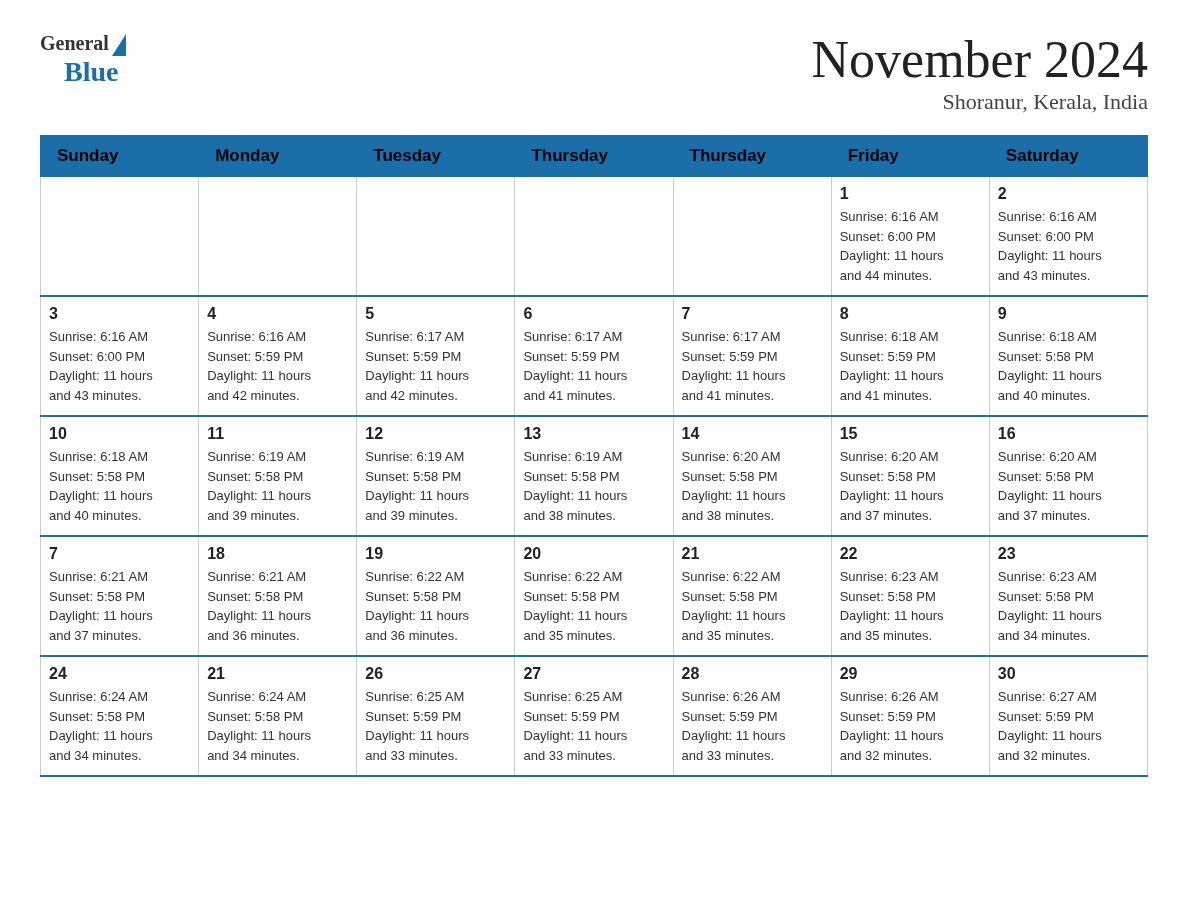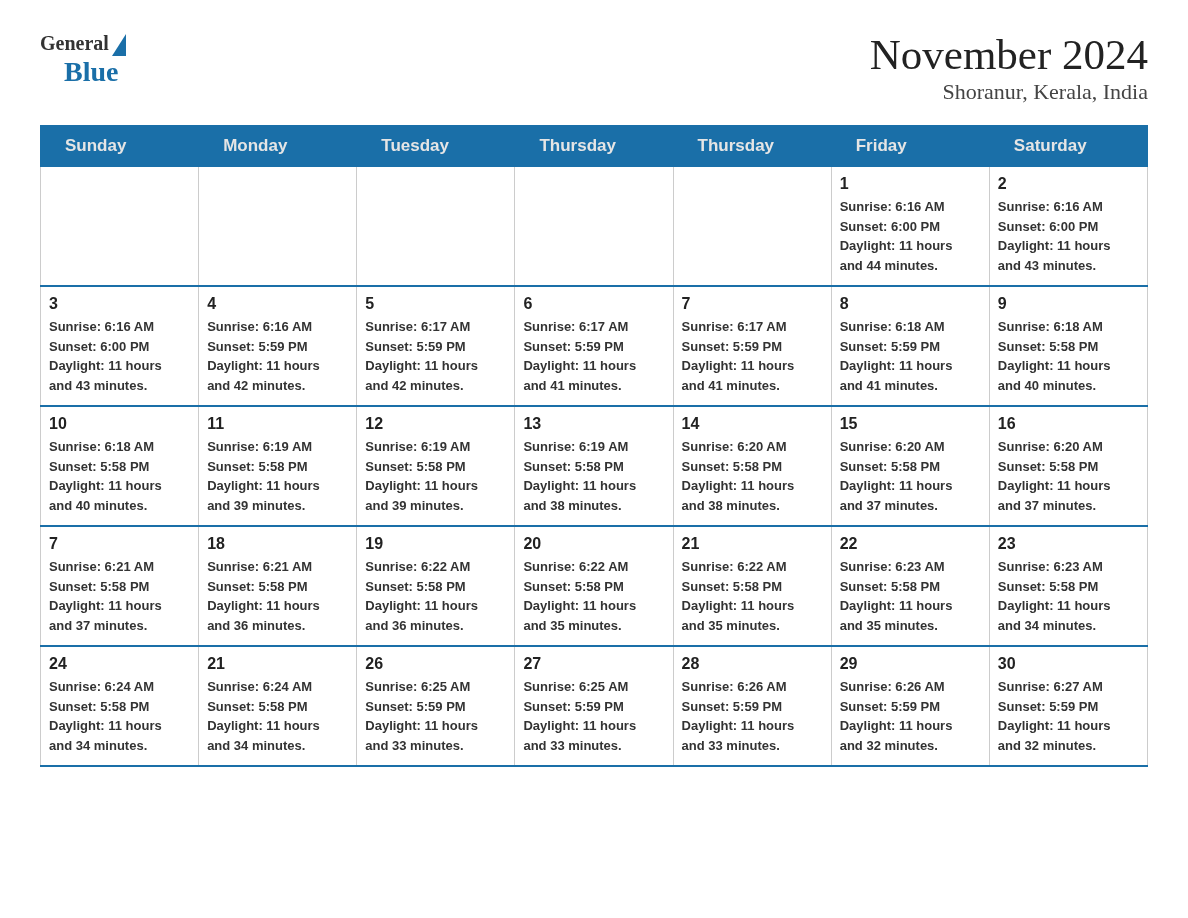--- a/index.html
+++ b/index.html
@@ -42,39 +42,39 @@
       font-size: 28px;
       font-weight: bold;
       color: #1a6fa8;
       font-family: Georgia, serif;
       margin-left: 4px;
     }
     .title-block {
       text-align: right;
     }
     .month-title {
-      font-size: 43px;
+      font-size: 52px;
       font-weight: normal;
       color: #222;
       font-family: Georgia, serif;
     }
     .location-title {
       font-size: 22px;
       color: #444;
       font-family: Georgia, serif;
     }
     .calendar-table {
       width: 100%;
       border-collapse: collapse;
       table-layout: fixed;
     }
     .calendar-table thead tr th {
       background-color: #1a6fa8;
-      color: #e5e5e5;
-      padding: 10px 24px;
+      color: #000000;
+      padding: 10px 16px;
       text-align: left;
       font-size: 17px;
       font-weight: bold;
       border: 1px solid #1a6fa8;
     }
     .calendar-table tbody tr {
       border-bottom: 2px solid #1a6fa8;
     }
     .calendar-table tbody tr td {
       vertical-align: top;
@@ -93,21 +93,20 @@
       font-size: 16px;
       font-weight: bold;
       color: #222;
       display: block;
       margin-bottom: 4px;
     }
     .day-info {
       font-size: 13px;
       color: #333;
       line-height: 1.5;
-      font-weight: bold;
     }
     .empty-cell {
       background: #f9f9f9;
     }
   </style>
 </head>
 <body>
 
 <div class="header">
   <div class="logo">

